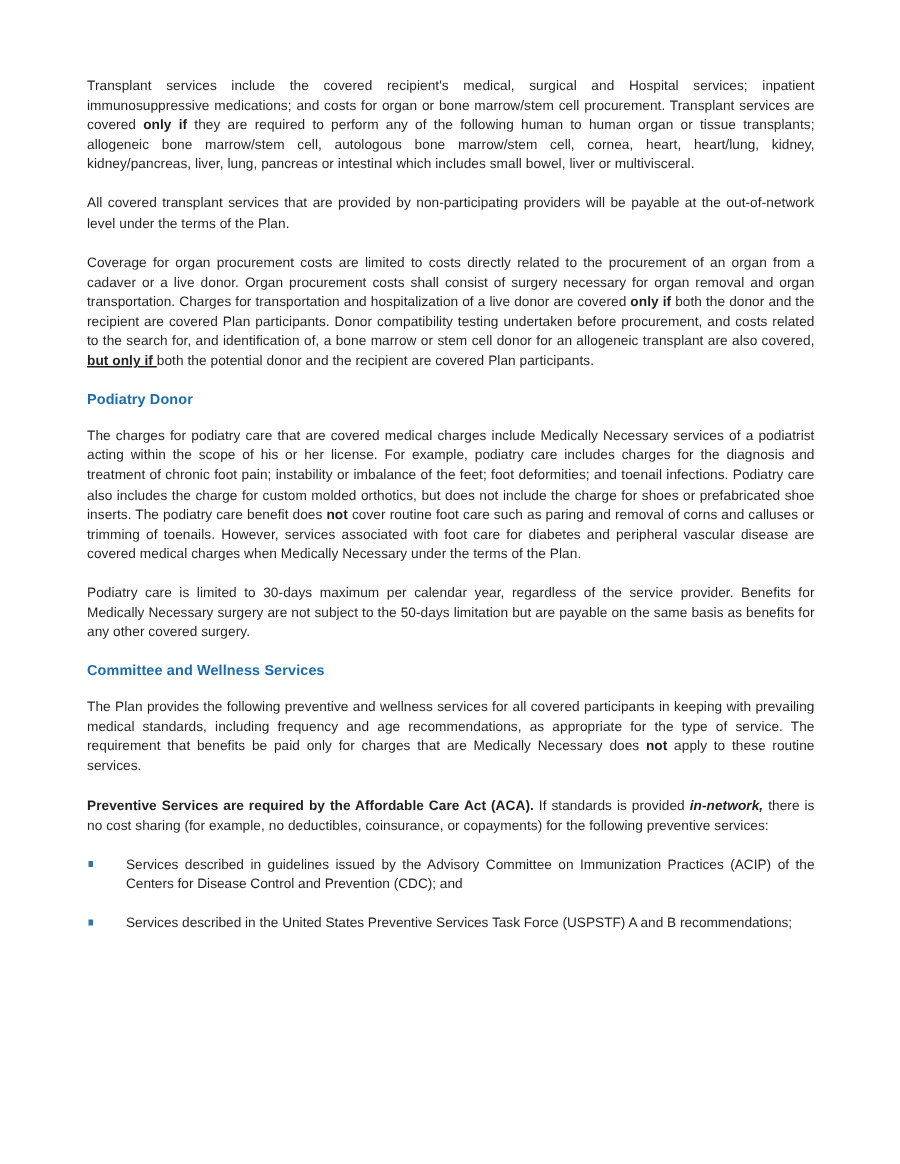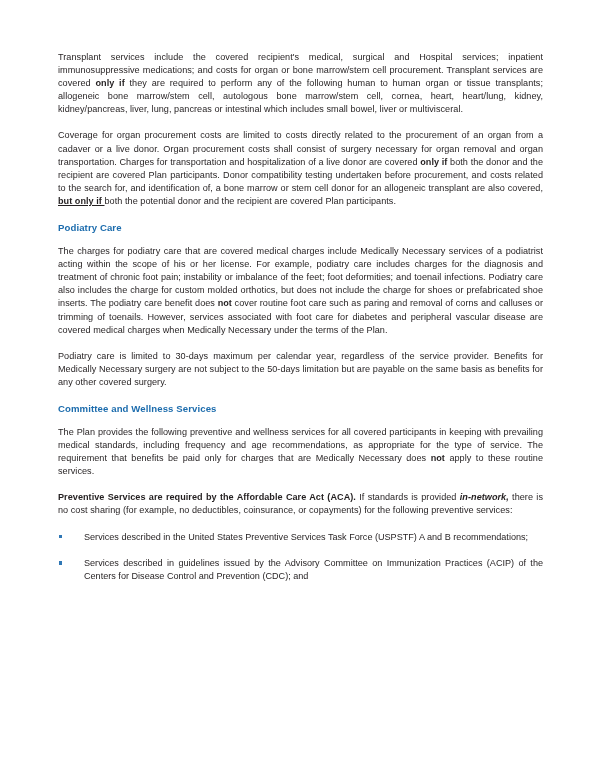--- a/index.html
+++ b/index.html
@@ -85,35 +85,36 @@
   }
 </style>
 </head>
 <body>
 
 <div class="page">
   <div class="content">
 
     <p class="body"><span>Transplant services include the covered recipient's medical, surgical and Hospital services; inpatient immunosuppressive medications; and costs for organ or bone marrow/stem cell procurement. Transplant services are covered </span><span class="b">only if</span><span> they are required to perform any of the following human to human organ or tissue transplants; allogeneic bone marrow/stem cell, autologous bone marrow/stem cell, cornea, heart, heart/lung, kidney, kidney/pancreas, liver, lung, pancreas or intestinal which includes small bowel, liver or multivisceral.</span></p>
 
+    <p class="body">All covered transplant services that are provided by non-participating providers will be payable at the out-of-network level under the terms of the Plan.</p>
 
     <p class="body"><span>Coverage for organ procurement costs are limited to costs directly related to the procurement of an organ from a cadaver or a live donor. Organ procurement costs shall consist of surgery necessary for organ removal and organ transportation. Charges for transportation and hospitalization of a live donor are covered </span><span class="b">only if</span><span> both the donor and the recipient are covered Plan participants. Donor compatibility testing undertaken before procurement, and costs related to the search for, and identification of, a bone marrow or stem cell donor for an allogeneic transplant are also covered, </span><span class="bu">but only if </span><span>both the potential donor and the recipient are covered Plan participants.</span></p>
 
-    <h2 class="section-heading">Podiatry Care</h2>
+    <h2 class="section-heading">Podiatry Donor</h2>
 
     <p class="body"><span>The charges for podiatry care that are covered medical charges include Medically Necessary services of a podiatrist acting within the scope of his or her license. For example, podiatry care includes charges for the diagnosis and treatment of chronic foot pain; instability or imbalance of the feet; foot deformities; and toenail infections. Podiatry care also includes the charge for custom molded orthotics, but does not include the charge for shoes or prefabricated shoe inserts. The podiatry care benefit does </span><span class="b">not</span><span> cover routine foot care such as paring and removal of corns and calluses or trimming of toenails. However, services associated with foot care for diabetes and peripheral vascular disease are covered medical charges when Medically Necessary under the terms of the Plan.</span></p>
 
     <p class="body">Podiatry care is limited to 30-days maximum per calendar year, regardless of the service provider. Benefits for Medically Necessary surgery are not subject to the 50-days limitation but are payable on the same basis as benefits for any other covered surgery.</p>
 
     <h2 class="section-heading">Committee and Wellness Services</h2>
 
     <p class="body"><span>The Plan provides the following preventive and wellness services for all covered participants in keeping with prevailing medical standards, including frequency and age recommendations, as appropriate for the type of service. The requirement that benefits be paid only for charges that are Medically Necessary does </span><span class="b">not</span><span> apply to these routine services.</span></p>
 
     <p class="body"><span class="b">Preventive Services are required by the Affordable Care Act (ACA).</span><span> If standards is provided </span><span class="bi">in-network,</span><span> there is no cost sharing (for example, no deductibles, coinsurance, or copayments) for the following preventive services:</span></p>
 
     <ul class="bullets">
+      <li><span class="sq"></span><span>Services described in guidelines issued by the Advisory Committee on Immunization Practices (ACIP) of the Centers for Disease Control and Prevention (CDC); and</span></li>
       <li><span class="sq"></span><span>Services described in the United States Preventive Services Task Force (USPSTF) A and B recommendations;</span></li>
-      <li><span class="sq"></span><span>Services described in guidelines issued by the Advisory Committee on Immunization Practices (ACIP) of the Centers for Disease Control and Prevention (CDC); and</span></li>
     </ul>
 
   </div>
 
 </div>
 
 </body></html>

